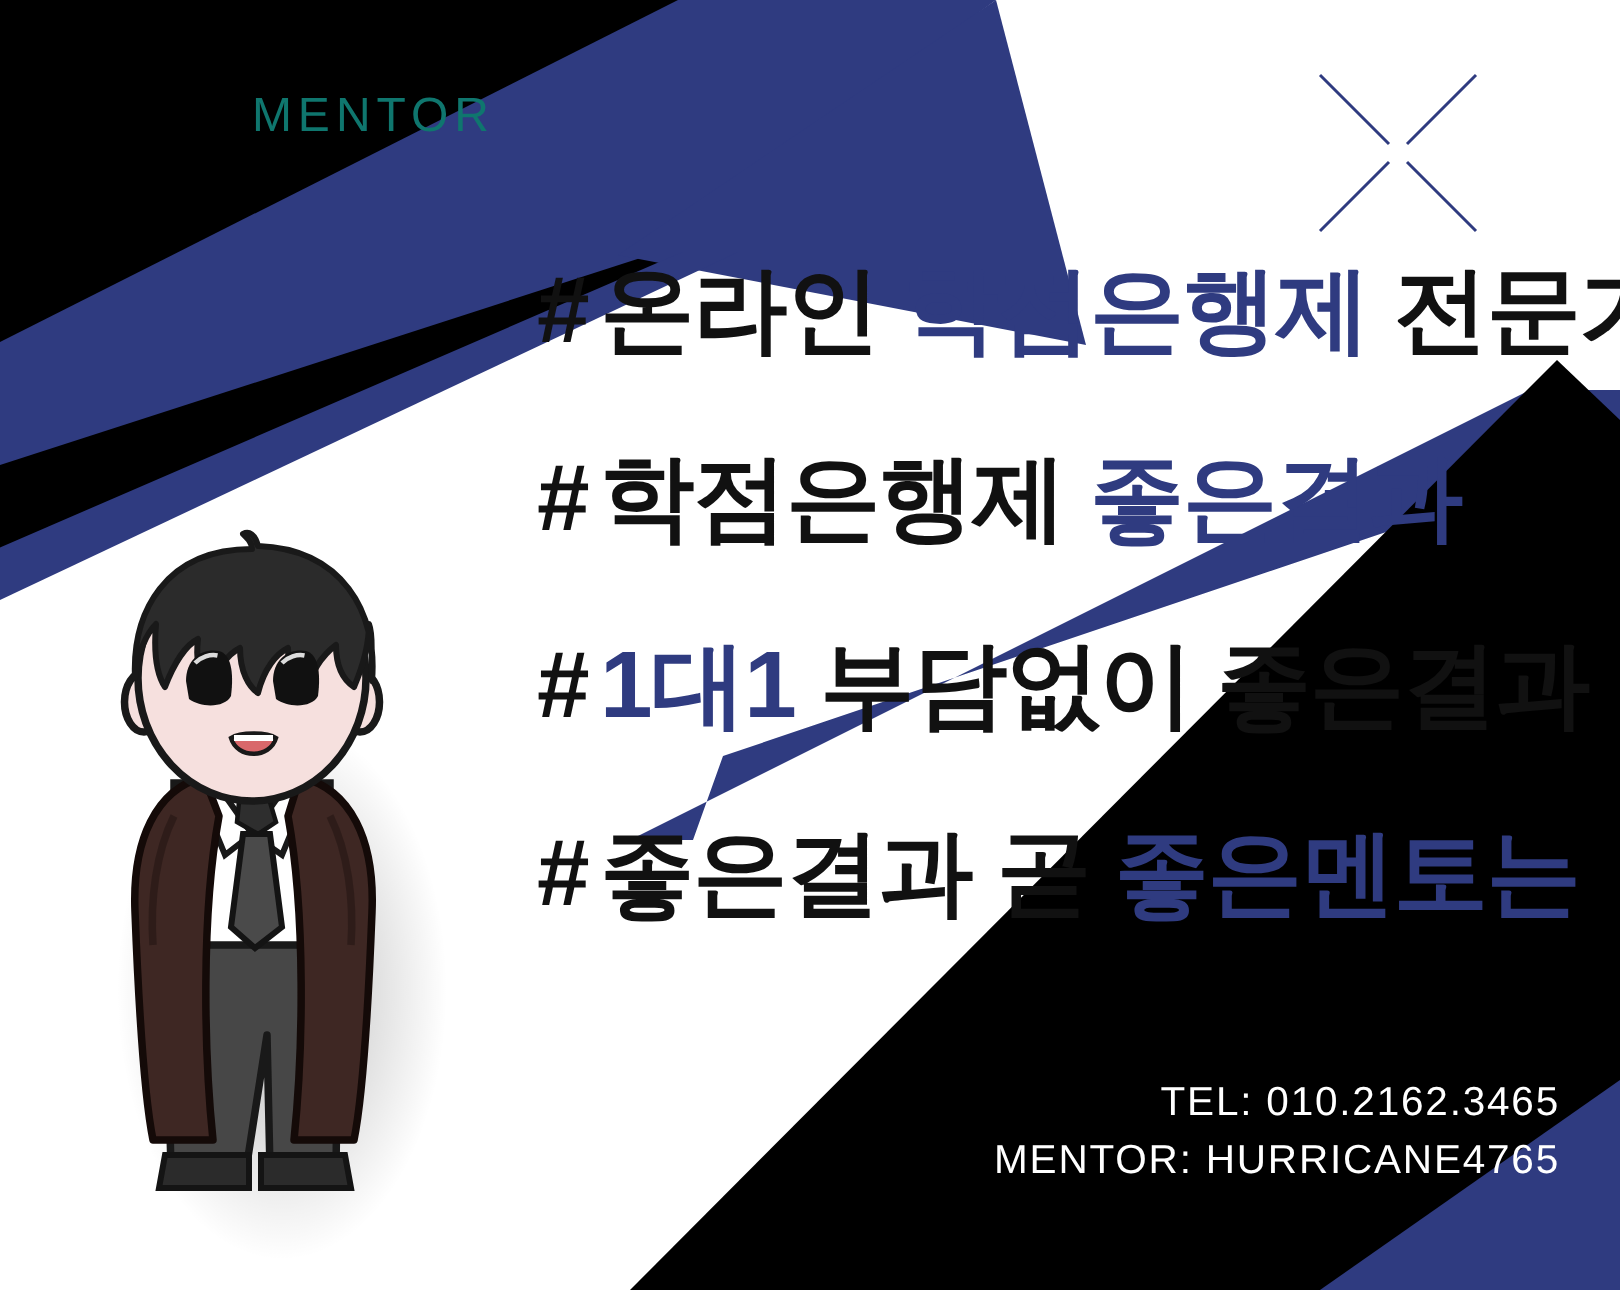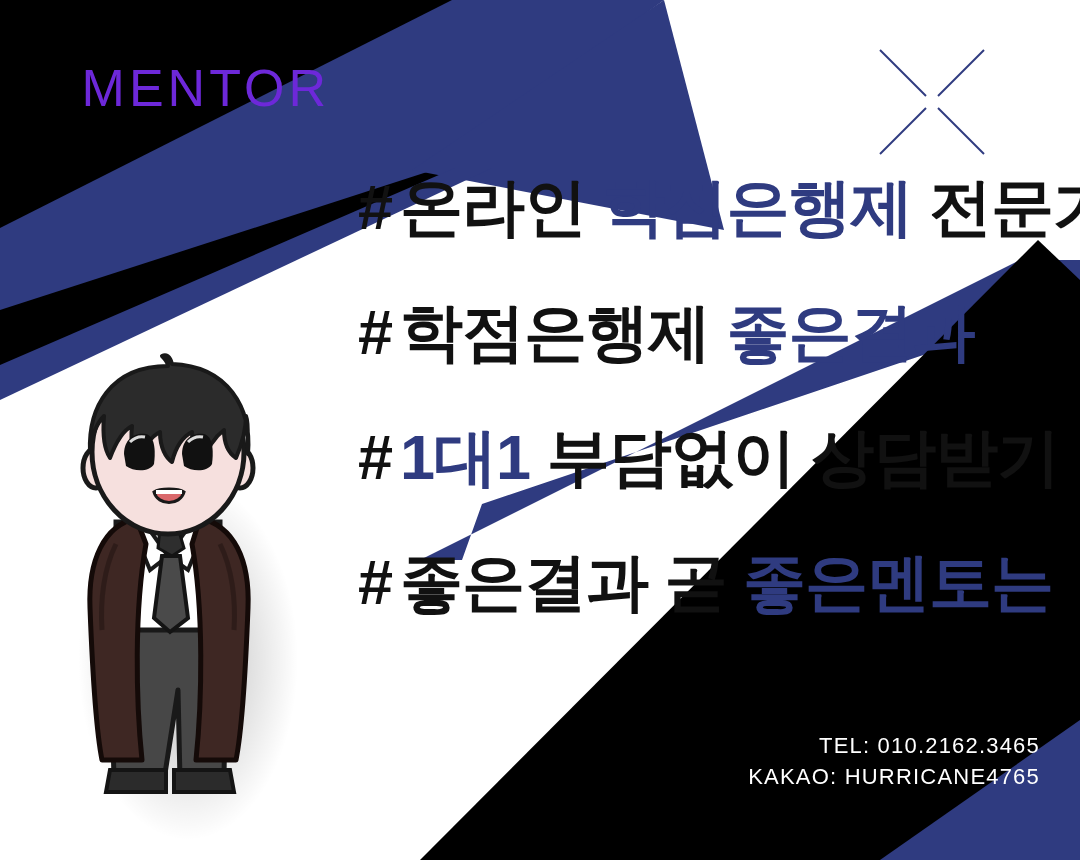--- a/index.html
+++ b/index.html
@@ -55,22 +55,22 @@
   #br-bluetri{
     right:0; bottom:0; width:200px; height:140px;
     background:#2f3b80;
     clip-path: polygon(200px 0, 200px 140px, 0 140px);
   }
 
   
   #brand{
     position:absolute; left:60px; top:58px; width:270px;
     text-align:right;
-    color:#6d28d9;
-    font-size:52px; font-weight:400;
+    color:#0f766e;
+    font-size:32px; font-weight:400;
     letter-spacing:4px; line-height:1.17;
   }
 
   
   #xmark{ position:absolute; left:878px; top:48px; width:108px; height:108px; }
   #xmark line{ stroke:#2f3b80; stroke-width:2; }
 
   
   #lines{
     position:absolute; left:358px; top:176px; width:690px;
@@ -86,21 +86,21 @@
   }
   .line:last-child{ margin-bottom:0; }
   .hash{ color:#111111; margin-right:8px; }
   .blue{ color:#2f3b80; }
   .dark{ color:#111111; }
 
   
   #contact{
     position:absolute; right:40px; bottom:68px;
     text-align:right; color:#ffffff;
-    font-size:22px; letter-spacing:1.2px; line-height:1.42;
+    font-size:27px; letter-spacing:1.2px; line-height:1.42;
     font-weight:400;
   }
 
   
   #character{ position:absolute; left:38px; top:330px; width:260px; height:520px; }
 </style>
 </head>
 <body>
 
 <div id="stage">
@@ -129,31 +129,31 @@
 
     <div class="line">
       <span class="hash">#</span><span class="dark">온라인</span> <span class="blue">학점은행제</span> <span class="dark">전문가</span>
     </div>
 
     <div class="line">
       <span class="hash">#</span><span class="dark">학점은행제</span> <span class="blue">좋은결과</span>
     </div>
 
     <div class="line">
-      <span class="hash">#</span><span class="blue">1대1</span> <span class="dark">부담없이 상담받기</span>
+      <span class="hash">#</span><span class="blue">1대1</span> <span class="dark">부담없이 좋은결과</span>
     </div>
 
     <div class="line">
       <span class="hash">#</span><span class="dark">좋은결과 곧</span> <span class="blue">좋은멘토는</span>
     </div>
   </div>
 
   <div id="contact">
     <div>TEL: 010.2162.3465</div>
-    <div>KAKAO: HURRICANE4765</div>
+    <div>MENTOR: HURRICANE4765</div>
   </div>
 
   <svg id="character" viewBox="0 0 260 520">
     <defs>
       <radialGradient id="shadow" cx="50%" cy="50%" r="50%">
         <stop offset="0%" stop-color="#000" stop-opacity="0.28"></stop>
         <stop offset="100%" stop-color="#000" stop-opacity="0"></stop>
       </radialGradient>
     </defs>
 

